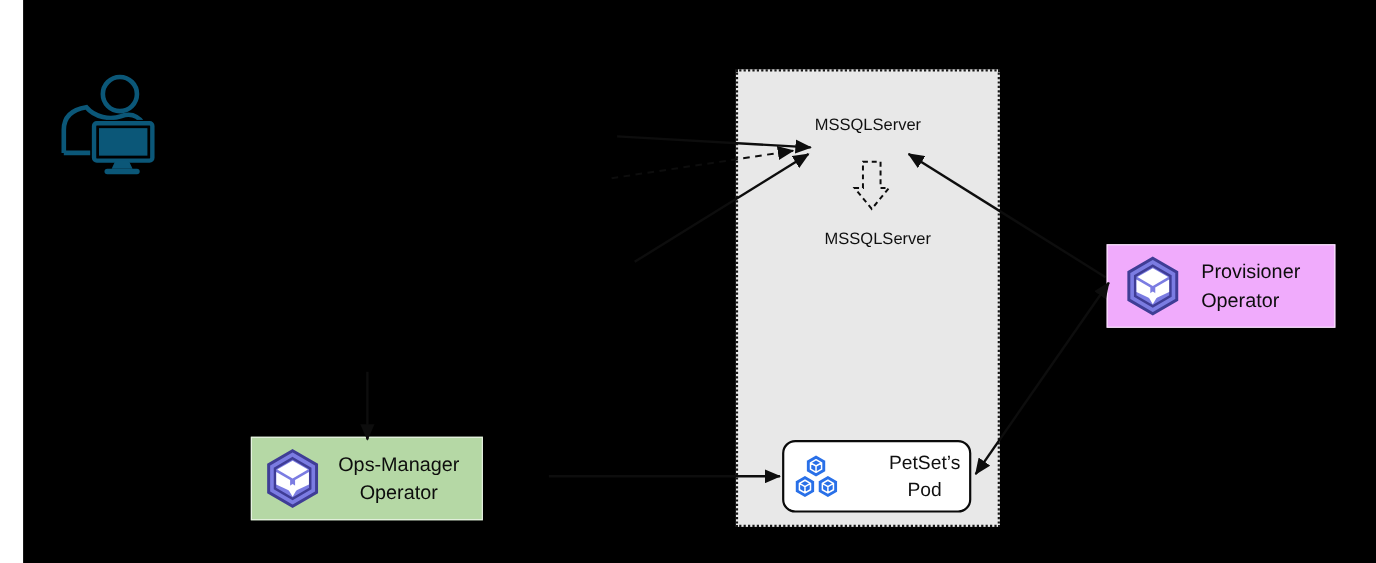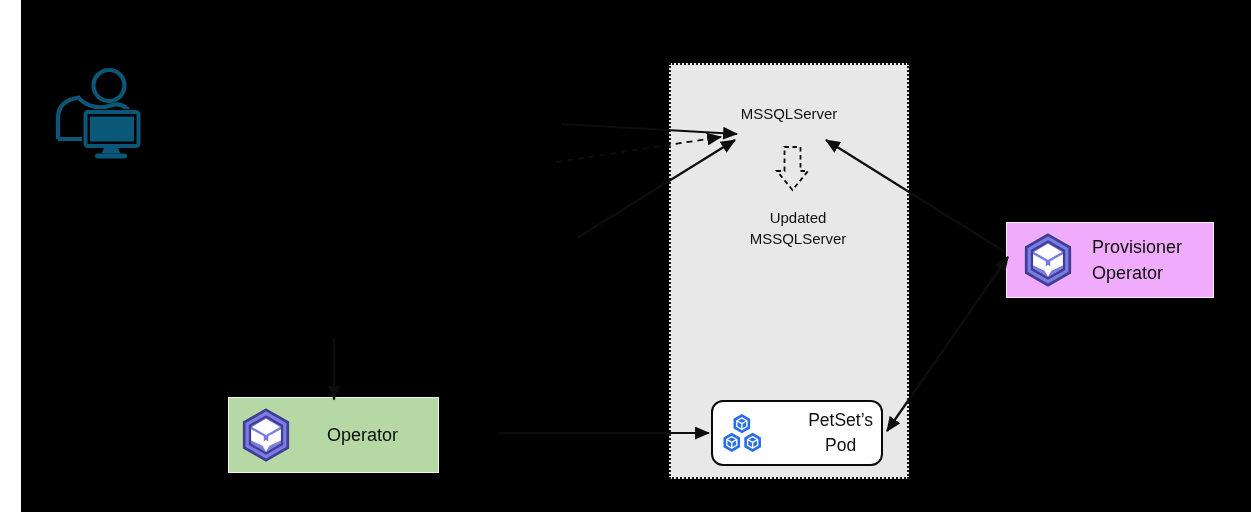--- a/index.html
+++ b/index.html
@@ -33,21 +33,20 @@
       <path d="M54,84 L66,84 L69.5,91.5 L50.5,91.5 Z"></path>
       <rect x="44" y="91.5" width="32" height="5" rx="2.5"></rect>
     </g>
   </svg>
 
   <div class="abs panel" style="left: 648px; top: 63px; width: 240px; height: 416px; background-color: rgb(232, 232, 232);"></div>
 
   <div class="abs label" style="left:648px;top:105px;width:240px;font-size:15px;">MSSQLServer</div>
 
   <div class="abs label" style="left:677px;top:207px;width:200px;font-size:15px;line-height:21px;">
-    <div>Updated</div>
     <div>MSSQLServer</div>
   </div>
 
   <div class="abs petset-box" style="left: 690px; top: 400px; width: 172px; height: 66px; background-color: rgb(255, 255, 255);">
     <svg width="52" height="56" viewBox="0 0 60 58">
       <g stroke="#ffffff" stroke-width="2" fill="#2970e8">
         <polygon points="29,1.5 41.6,8.8 41.6,23.2 29,30.5 16.4,23.2 16.4,8.8"></polygon>
         <polygon points="15,27.5 27.6,34.8 27.6,49.2 15,56.5 2.4,49.2 2.4,34.8"></polygon>
         <polygon points="44,27.5 56.6,34.8 56.6,49.2 44,56.5 31.4,49.2 31.4,34.8"></polygon>
       </g>
@@ -68,20 +67,21 @@
       <polygon points="30,4 54.2,18 54.2,46 30,60 5.8,46 5.8,18" stroke-width="3" fill="#7b7ce2" stroke="#3f3d96"></polygon>
       <polygon points="30,11.5 47.8,21.75 47.8,42.25 30,52.5 12.2,42.25 12.2,21.75" fill="none" stroke-width="2.5" stroke="#3f3d96"></polygon>
       <g fill="#ffffff">
         <path d="M30,14 L45.5,23 L30,32 L14.5,23 Z"></path>
         <path d="M13.5,25.5 L27.5,33.5 L27.5,44.5 L13.5,38 Z"></path>
         <path d="M46.5,25.5 L32.5,33.5 L32.5,44.5 L46.5,38 Z"></path>
         <path d="M30,37.5 L35.5,41 L30,50.5 L24.5,41 Z"></path>
       </g>
     </svg>
     <div class="op-text" style="flex:1;text-align:center;padding-right:6px;">
+      <div>Ops-Manager</div>
       <div>Operator</div>
     </div>
   </div>
 
   <div class="abs op-box" style="left: 985px; top: 222px; width: 208px; height: 76px; padding-left: 14px; background-color: #f0abfc;">
     <svg width="54" height="58" viewBox="0 0 60 64">
       <polygon points="30,4 54.2,18 54.2,46 30,60 5.8,46 5.8,18" stroke-width="3" fill="#7b7ce2" stroke="#3f3d96"></polygon>
       <polygon points="30,11.5 47.8,21.75 47.8,42.25 30,52.5 12.2,42.25 12.2,21.75" fill="none" stroke-width="2.5" stroke="#3f3d96"></polygon>
       <g fill="#ffffff">
         <path d="M30,14 L45.5,23 L30,32 L14.5,23 Z"></path>

